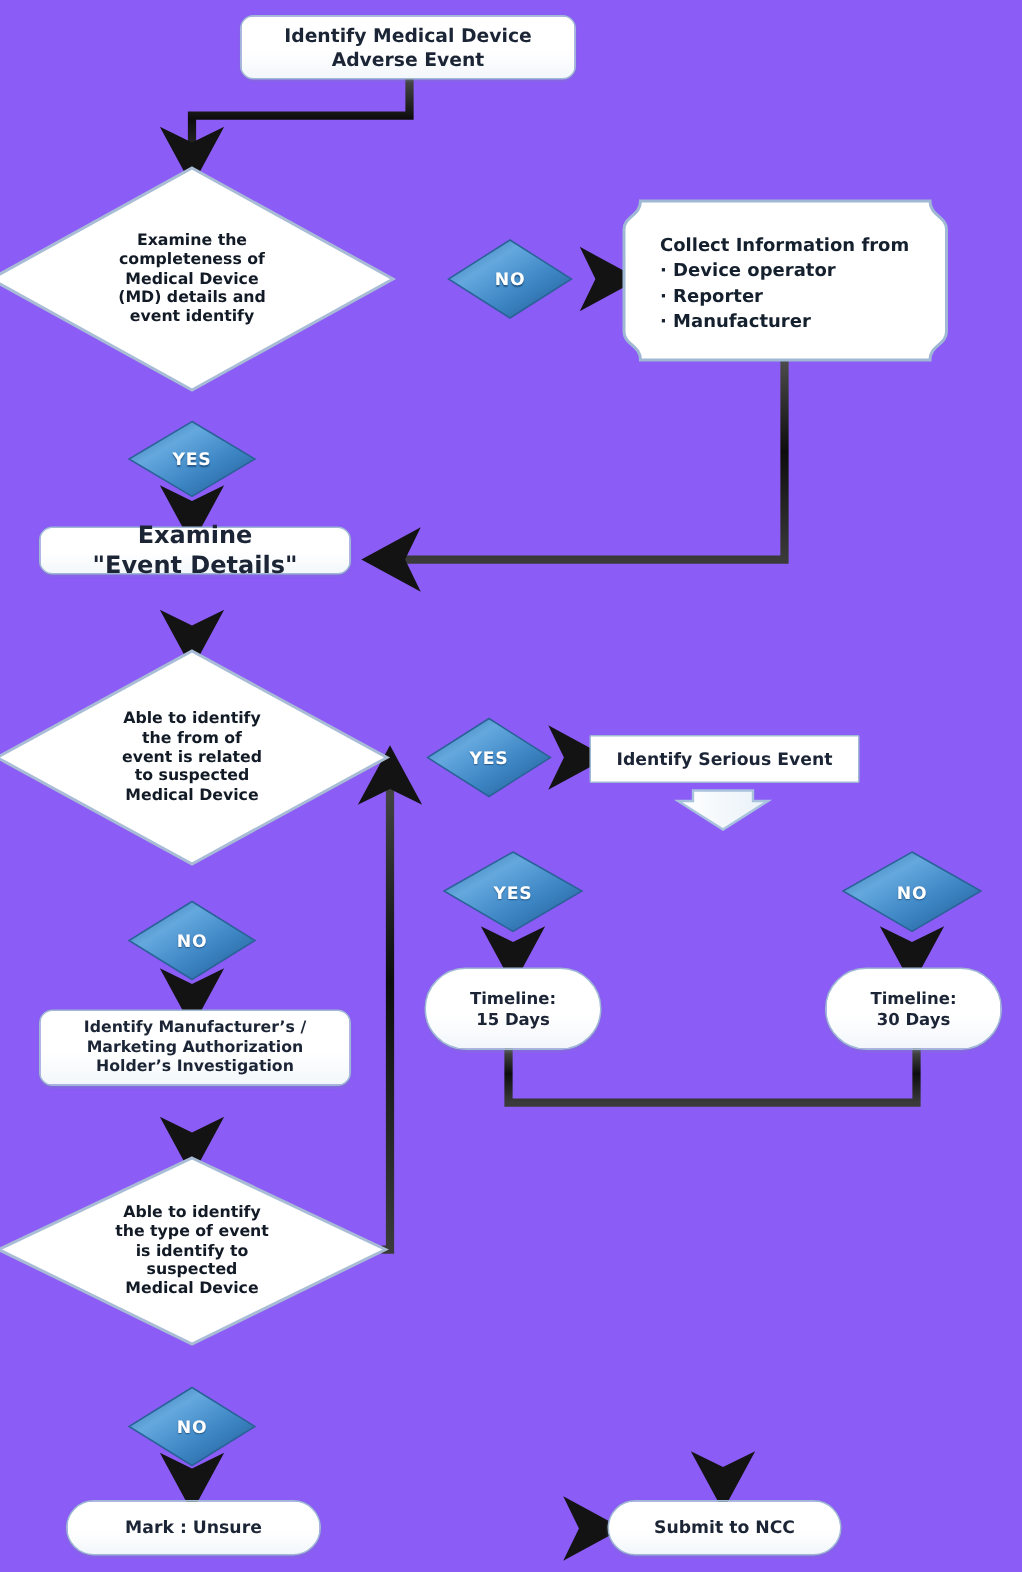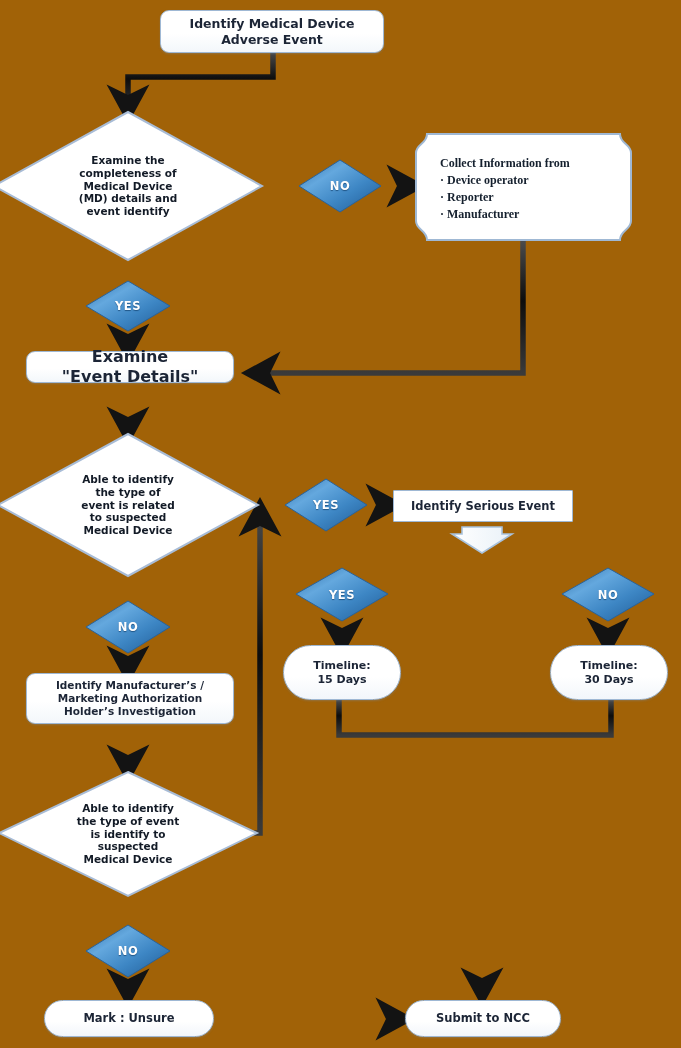--- a/index.html
+++ b/index.html
@@ -4,21 +4,21 @@
 <style>
   html,body{margin:0;padding:0;background:#ffffff;}
   body{
     font-family:"DejaVu Sans","Liberation Sans",sans-serif;
     -webkit-font-smoothing:antialiased;
   }
   #canvas{
     position:relative;
     width:681px;
     height:1048px;
-    background:#a16207;
+    background:#8b5cf6;
     overflow:hidden;
   }
   #wires{position:absolute;left:0;top:0;width:681px;height:1048px;}
 
   
   .node{
     position:absolute;
     box-sizing:border-box;
     display:flex;
     align-items:center;
@@ -52,21 +52,21 @@
 
   
   .bracket{
     position:absolute;
     z-index:3;
   }
   .bracket .bk-txt{
     position:absolute;
     left:26px; top:16px; right:18px; bottom:12px;
     display:flex;align-items:center;justify-content:flex-start;
-    color:#15202e;font-weight:bold;line-height:1.42;text-align:left;font-family:Liberation Serif, serif;
+    color:#15202e;font-weight:bold;line-height:1.42;text-align:left;
   }
   .bk-line{display:block;white-space:pre;}
 
   
   .dwrap{position:absolute;z-index:3;}
   .dwrap .dtext{
     position:absolute;left:0;top:0;width:100%;height:100%;
     display:flex;align-items:center;justify-content:center;
     text-align:center;color:#121a26;font-weight:bold;line-height:1.23;
     pointer-events:none;
@@ -222,21 +222,21 @@
     <div>
       <div>Examine</div>
       <div>"Event Details"</div>
     </div>
   </div>
 
   <div class="dwrap" style="left:8px;top:434px;width:240px;height:142px;">
     <div class="dtext" style="font-size:10.5px;">
       <div>
         <div>Able to identify</div>
-        <div>the type of</div>
+        <div>the from of</div>
         <div>event is related</div>
         <div>to suspected</div>
         <div>Medical Device</div>
       </div>
     </div>
   </div>
 
   <div class="ynwrap" style="left:285px;top:479px;width:82px;height:52px;">
     <div class="yntext" style="font-size:11.5px;">YES</div>
   </div>

